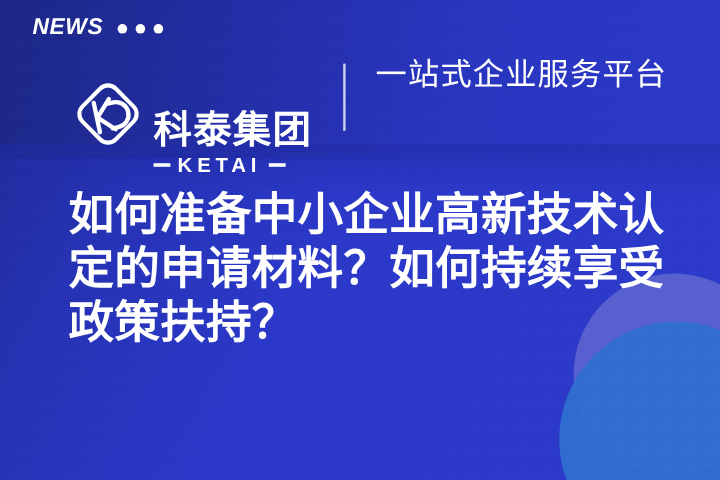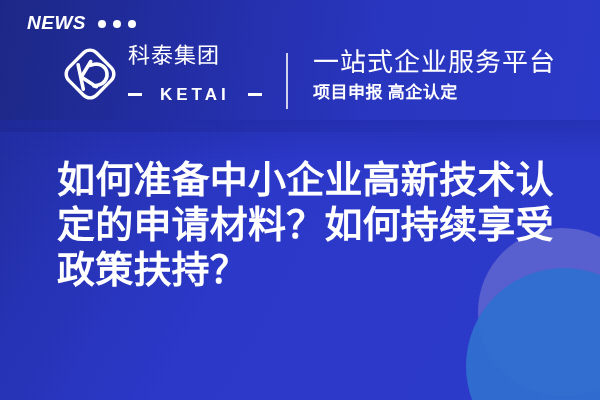--- a/index.html
+++ b/index.html
@@ -125,32 +125,33 @@
     display: block;
   }
   .brand-names {
     margin-left: 8px;
     display: flex;
     flex-direction: column;
     justify-content: center;
   }
   .brand-cn {
     font-family: "Liberation Sans", "DejaVu Sans", sans-serif;
-    font-weight: 400;
-    font-size: 22px;
+    font-weight: 700;
+    font-size: 32px;
     line-height: 1.02;
     letter-spacing: 1px;
     color: #ffffff;
     white-space: nowrap;
+    margin-top: 48px;
   }
   .brand-en-row {
     display: flex;
     align-items: center;
-    gap: 18px;
-    margin-top: 18px;
+    gap: 6px;
+    margin-top: 4px;
   }
   .brand-rule {
     display: block;
     width: 14px;
     height: 3px;
     background: #ffffff;
     flex: 0 0 auto;
   }
   .brand-en {
     font-family: "Liberation Sans", "DejaVu Sans", sans-serif;
@@ -257,18 +258,17 @@
         <span class="brand-en">KETAI</span>
         <span class="brand-rule"></span>
       </div>
     </div>
   </div>
 
   <div class="brand-divider"></div>
 
   <div class="tagline">
     <div class="tagline-main">一站式企业服务平台</div>
-    <div class="tagline-sub">项目申报 高企认定</div>
   </div>
 
   <div class="headline">如何准备中小企业高新技术认定的申请材料？如何持续享受政策扶持？</div>
 
 </div>
 
 </body></html>

